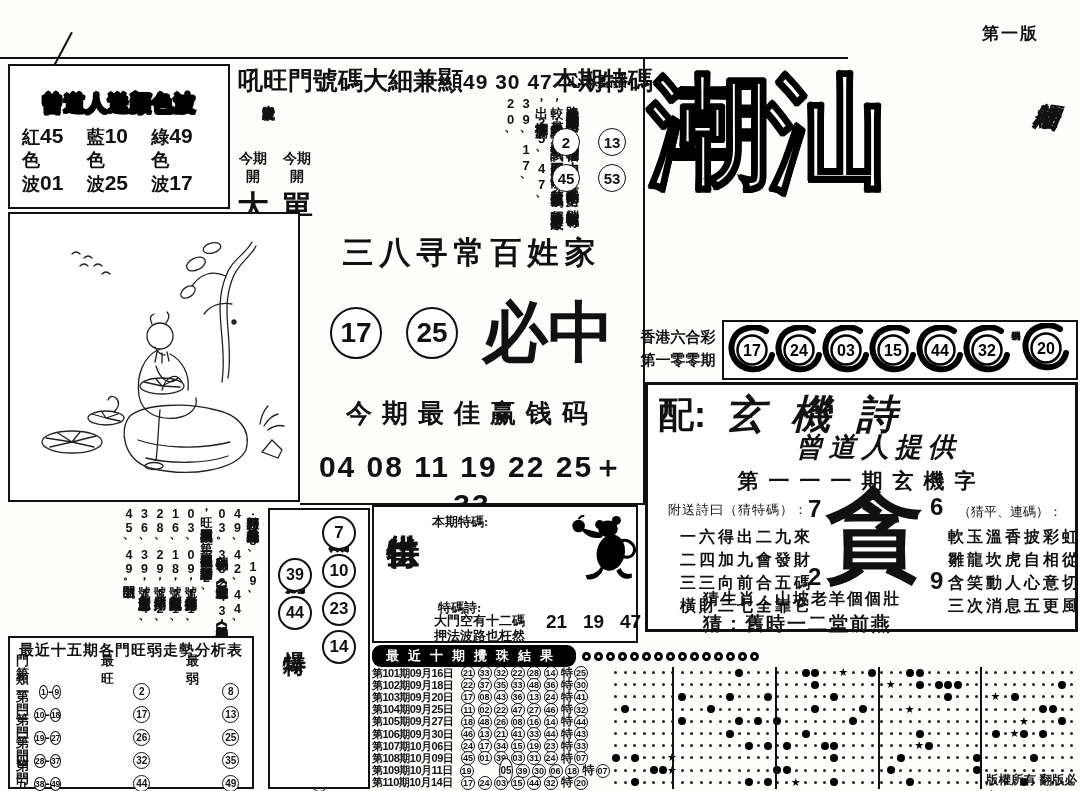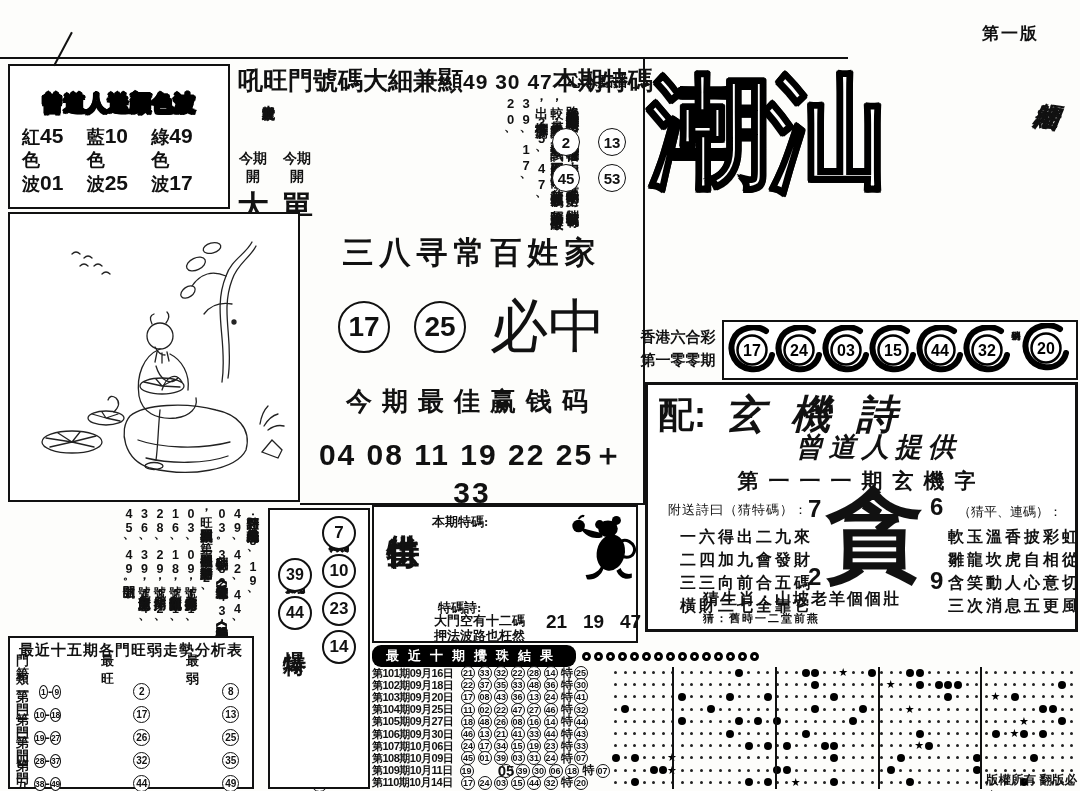--- a/index.html
+++ b/index.html
@@ -135,21 +135,21 @@
   </div>
 
   <div class="line" style="left:643px;top:57px;width:2px;height:448px"></div>
   <div class="line" style="left:300px;top:503px;width:345px;height:2px"></div>
 
   <div class="abs ny" style="left:302px;top:218px;width:340px">
     <div class="callig" style="font-size:31px;margin-top:14px;letter-spacing:6px">三八寻常百姓家</div>
     <div style="margin-top:14px;display:flex;align-items:center;justify-content:center;gap:24px">
       <span class="circle" style="width:52px;height:52px;font-size:28px;border-width:2px">17</span>
       <span class="circle" style="width:52px;height:52px;font-size:28px;border-width:2px">25</span>
-      <span class="callig" style="font-size:58px;font-weight:normal">必中</span>
+      <span class="callig" style="font-size:66px;font-weight:bold">必中</span>
     </div>
     <div class="callig" style="font-size:26px;margin-top:18px;letter-spacing:10px">今期最佳赢钱码</div>
     <div class="b" style="font-size:30px;margin-top:16px;letter-spacing:2px">04 08 11 19 22 25＋33</div>
   </div>
 
   <div class="abs callig outline-text" style="left:648px;top:52px;font-size:122px;letter-spacing:-4px">潮汕</div>
   <div class="abs v b" style="left:1026px;top:84px;font-size:25px;font-style:italic;height:140px;transform:rotate(8deg)">潮汕賭經</div>
 
   <div class="abs" style="left:638px;top:328px;width:80px;text-align:center">
     <div class="b" style="font-size:15px">香港六合彩</div>
@@ -226,21 +226,21 @@
     <div class="abs b" style="left:160px;top:178px;font-size:24px">2</div>
     <div class="abs b" style="left:282px;top:182px;font-size:24px">9</div>
     <div class="abs serif" style="left:310px;top:118px;font-size:13px">（猜平、連碼）：</div>
     <div class="abs poem" style="left:300px;top:140px">
       <div>軟玉溫香披彩虹</div>
       <div>雛龍坎虎自相從</div>
       <div>含笑動人心意切</div>
       <div>三次消息五更風</div>
     </div>
     <div class="abs serif b" style="left:55px;top:204px;font-size:16px;letter-spacing:2px">猜生肖：山坡老羊個個壯</div>
-    <div class="abs serif b" style="left:55px;top:226px;font-size:11px;letter-spacing:2px">猜：舊時一二堂前燕</div>
+    <div class="abs serif b" style="left:55px;top:226px;font-size:19px;letter-spacing:2px">猜：舊時一二堂前燕</div>
   </div>
 
   <div class="abs v b" style="left:10px;top:507px;width:250px;height:126px;font-size:12.5px;line-height:15.5px">門類特評：上期攪珠結果爲48、19、49、42、44、03。特別號碼38號《大》《雙》總分爲243《大》《單》從上期攪路趨勢來睇，大路號碼走勢反彈開旺，第五門開出四衹波；第一、二四門各開出一衹波。估計第一門睇好02、03、09號，第二門有所保持博11、16、18號，至于第三門號反彈開旺吼21、28、29號，第四門捧32、36、39號，至于第五門留意44、45、49號開出。</div>
 
   <div class="box" style="left:8px;top:636px;width:246px;height:153px;border-width:2.5px">
     <div class="b" style="font-size:15px;text-align:center;margin-top:3px;letter-spacing:1px">最近十五期各門旺弱走勢分析表</div>
     <div class="an-row" style="height:20px">
       <div class="an-c0" style="justify-content:center">門  類</div>
         <div class="sep"></div>
       <div class="an-c">最 旺</div>
@@ -450,21 +450,21 @@
         <span class="circle res-ball" style="width: 14px; height: 14px; font-size: 9px; border-width: 1px;">39</span>
         <span class="circle res-ball" style="width: 14px; height: 14px; font-size: 9px; border-width: 1px;">03</span>
         <span class="circle res-ball" style="width: 14px; height: 14px; font-size: 9px; border-width: 1px;">31</span>
         <span class="circle res-ball" style="width: 14px; height: 14px; font-size: 9px; border-width: 1px;">24</span>
         <span class="res-te">特</span>
         <span class="circle res-ball" style="width: 14px; height: 14px; font-size: 9px; border-width: 1px;">07</span>
       </div>
       <div class="res-row">
         <span class="res-label">第109期10月11日</span>
         <span class="circle res-ball" style="width: 14px; height: 14px; font-size: 9px; border-width: 1px;">19</span>
-        <span class="circle res-ball" style="width: 14px; height: 14px; font-size: 15px; border-width: 1px; margin-left: 23px;">05</span>
+        <span class="circle res-ball" style="width: 14px; height: 26px; font-size: 10px; border-width: 1px; margin-left: 23px;">05</span>
         <span class="circle res-ball" style="width: 14px; height: 14px; font-size: 9px; border-width: 1px;">39</span>
         <span class="circle res-ball" style="width: 14px; height: 14px; font-size: 9px; border-width: 1px;">30</span>
         <span class="circle res-ball" style="width: 14px; height: 14px; font-size: 9px; border-width: 1px;">06</span>
         <span class="circle res-ball" style="width: 14px; height: 14px; font-size: 9px; border-width: 1px;">18</span>
         <span class="res-te">特</span>
         <span class="circle res-ball" style="width: 14px; height: 14px; font-size: 9px; border-width: 1px;">07</span>
       </div>
       <div class="res-row">
         <span class="res-label">第110期10月14日</span>
         <span class="circle res-ball" style="width: 14px; height: 14px; font-size: 9px; border-width: 1px;">17</span>

